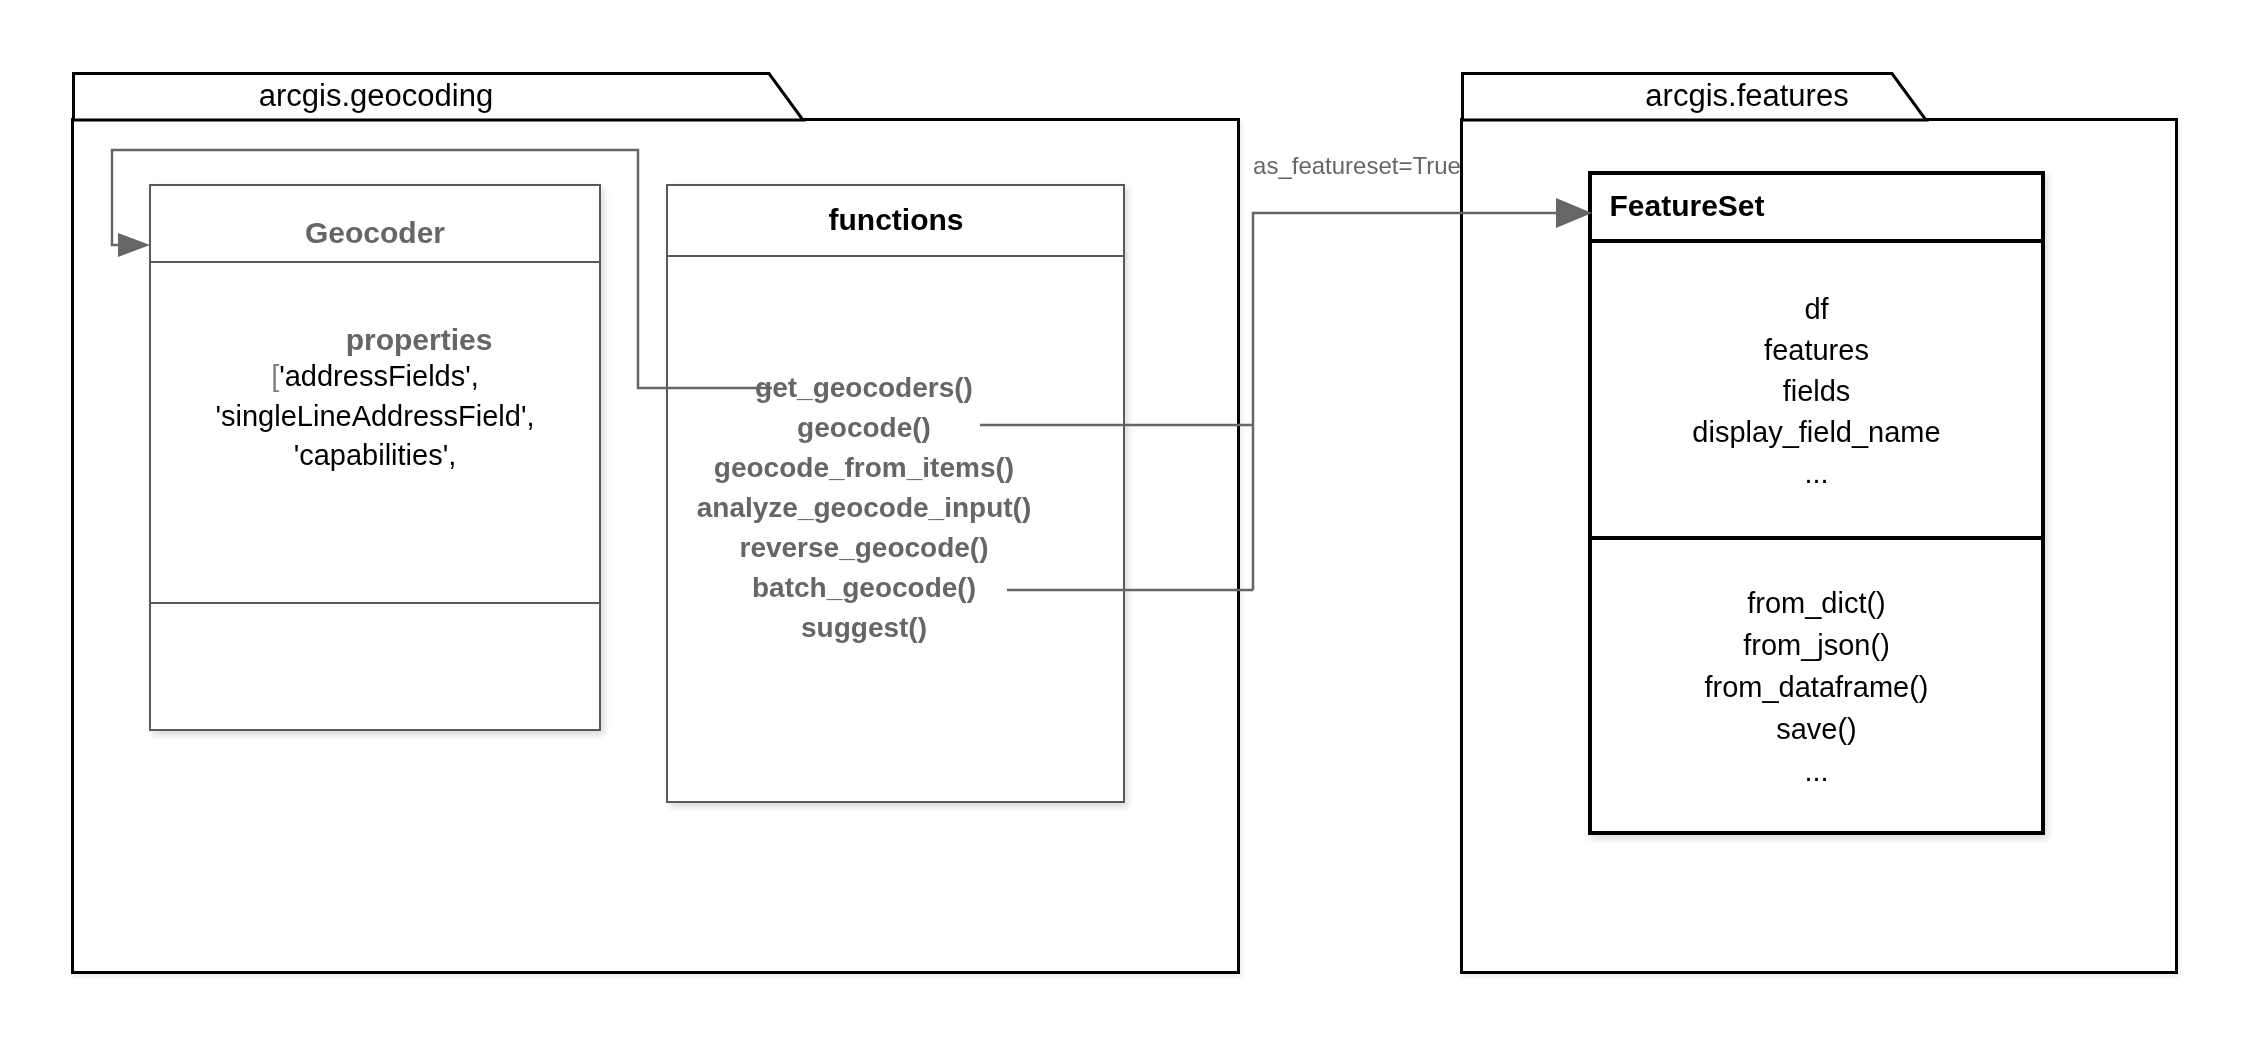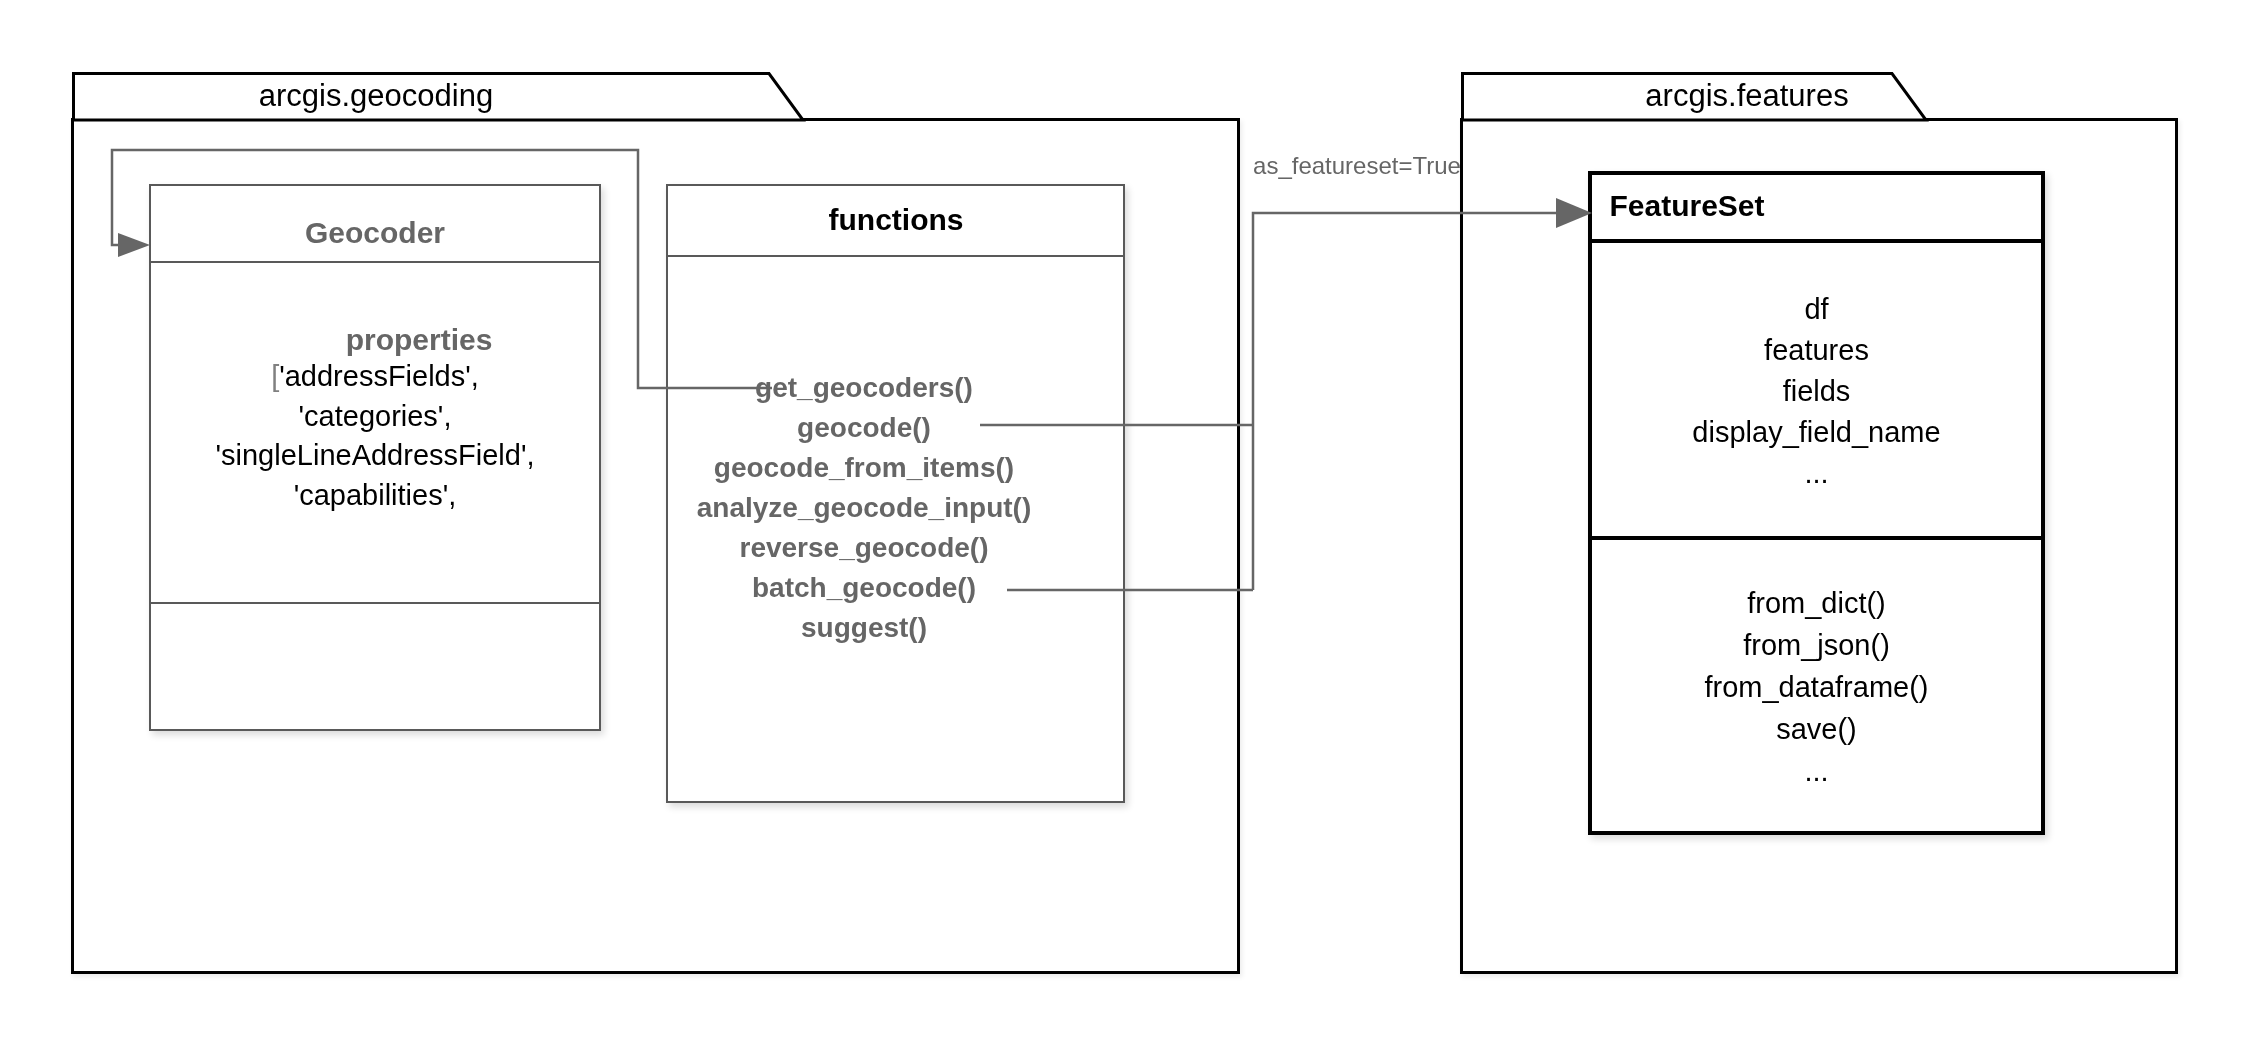--- a/index.html
+++ b/index.html
@@ -85,21 +85,20 @@
     <polygon class="arrowhead" points="1592,213 1556,198 1556,228"></polygon>
   </svg>
 
   <div class="txt tab-label" style="left:246px;top:74px;width:260px;height:44px;">arcgis.geocoding</div>
   <div class="txt tab-label" style="left:1632px;top:74px;width:230px;height:44px;">arcgis.features</div>
 
   <div class="txt cls-title muted" style="left:152px;top:185px;width:446px;height:96px;">Geocoder</div>
   <div class="txt section-head" style="left:152px;top:310px;width:534px;height:38px;margin-top:11px;">properties</div>
   <div class="plain-list geocoder-props" style="left:152px;top:357px;width:446px;">
     <div><span class="dim">[</span><span>'addressFields',</span></div>
-    <div>'categories',</div>
     <div>'singleLineAddressField',</div>
     <div>'capabilities',</div>
   </div>
 
   <div class="txt cls-title" style="left:669px;top:185px;width:454px;height:70px;">functions</div>
   <div class="plain-list func-list" style="left:637px;top:368px;width:454px;">
     <div>get_geocoders()</div>
     <div>geocode()</div>
     <div>geocode_from_items()</div>
     <div>analyze_geocode_input()</div>

